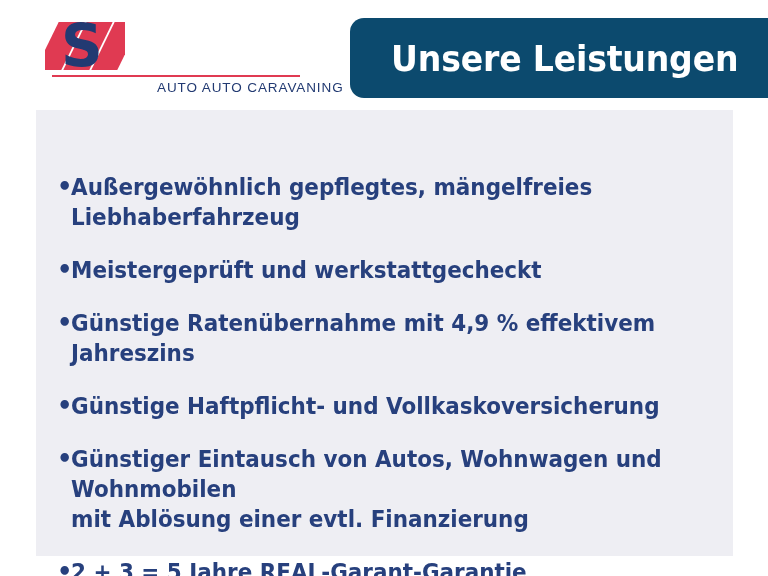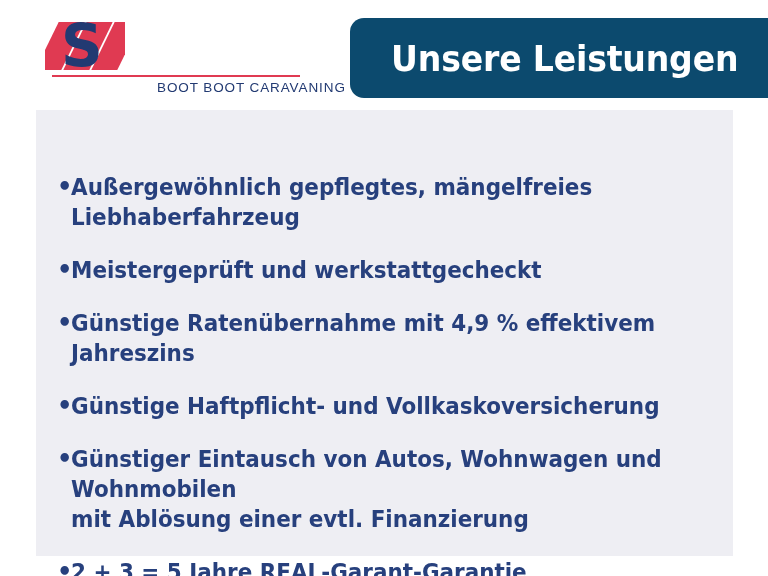--- a/index.html
+++ b/index.html
@@ -171,21 +171,21 @@
   <div class="header">
 
     <div class="logo">
       <div class="logo-mark">
         <div class="stripe s1"></div>
         <div class="stripe s2"></div>
         <div class="stripe s3"></div>
         <div class="s-letter">S</div>
       </div>
       <div class="logo-rule"></div>
-      <div class="logo-tagline">BOOT  BOOT  CARAVANING</div>
+      <div class="logo-tagline">AUTO  AUTO  CARAVANING</div>
     </div>
 
     <div class="banner">
       <div class="banner-title">Unsere Leistungen</div>
     </div>
 
   </div>
 
   <div class="panel">
     <div class="bullet-list">

